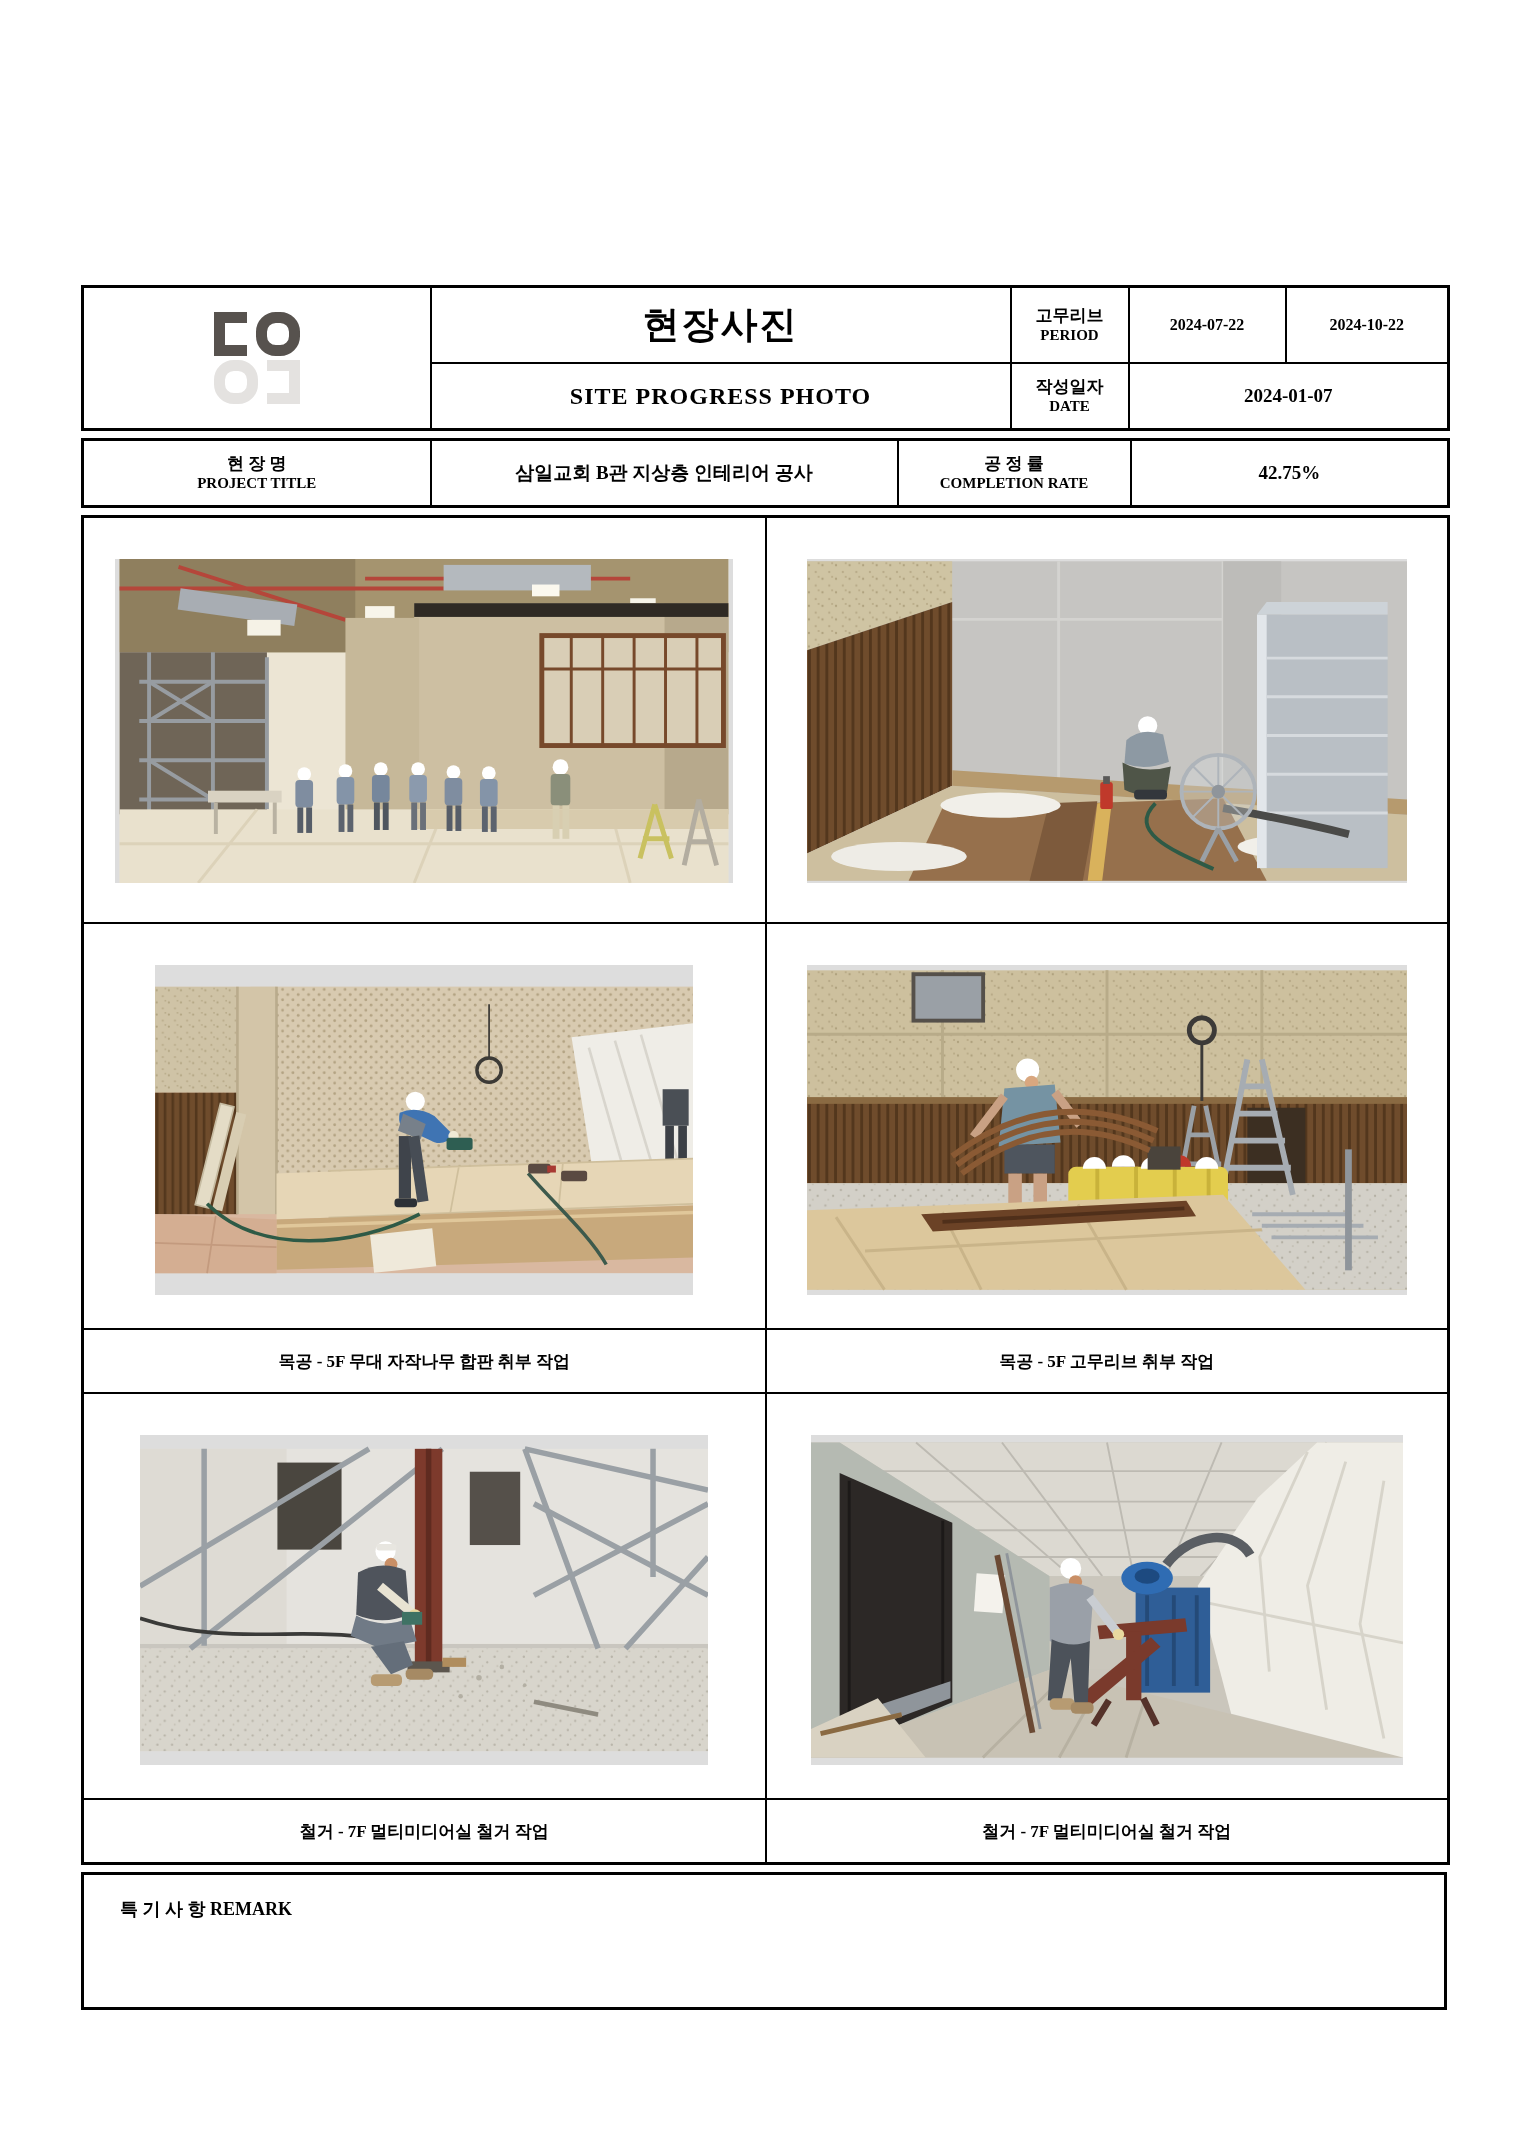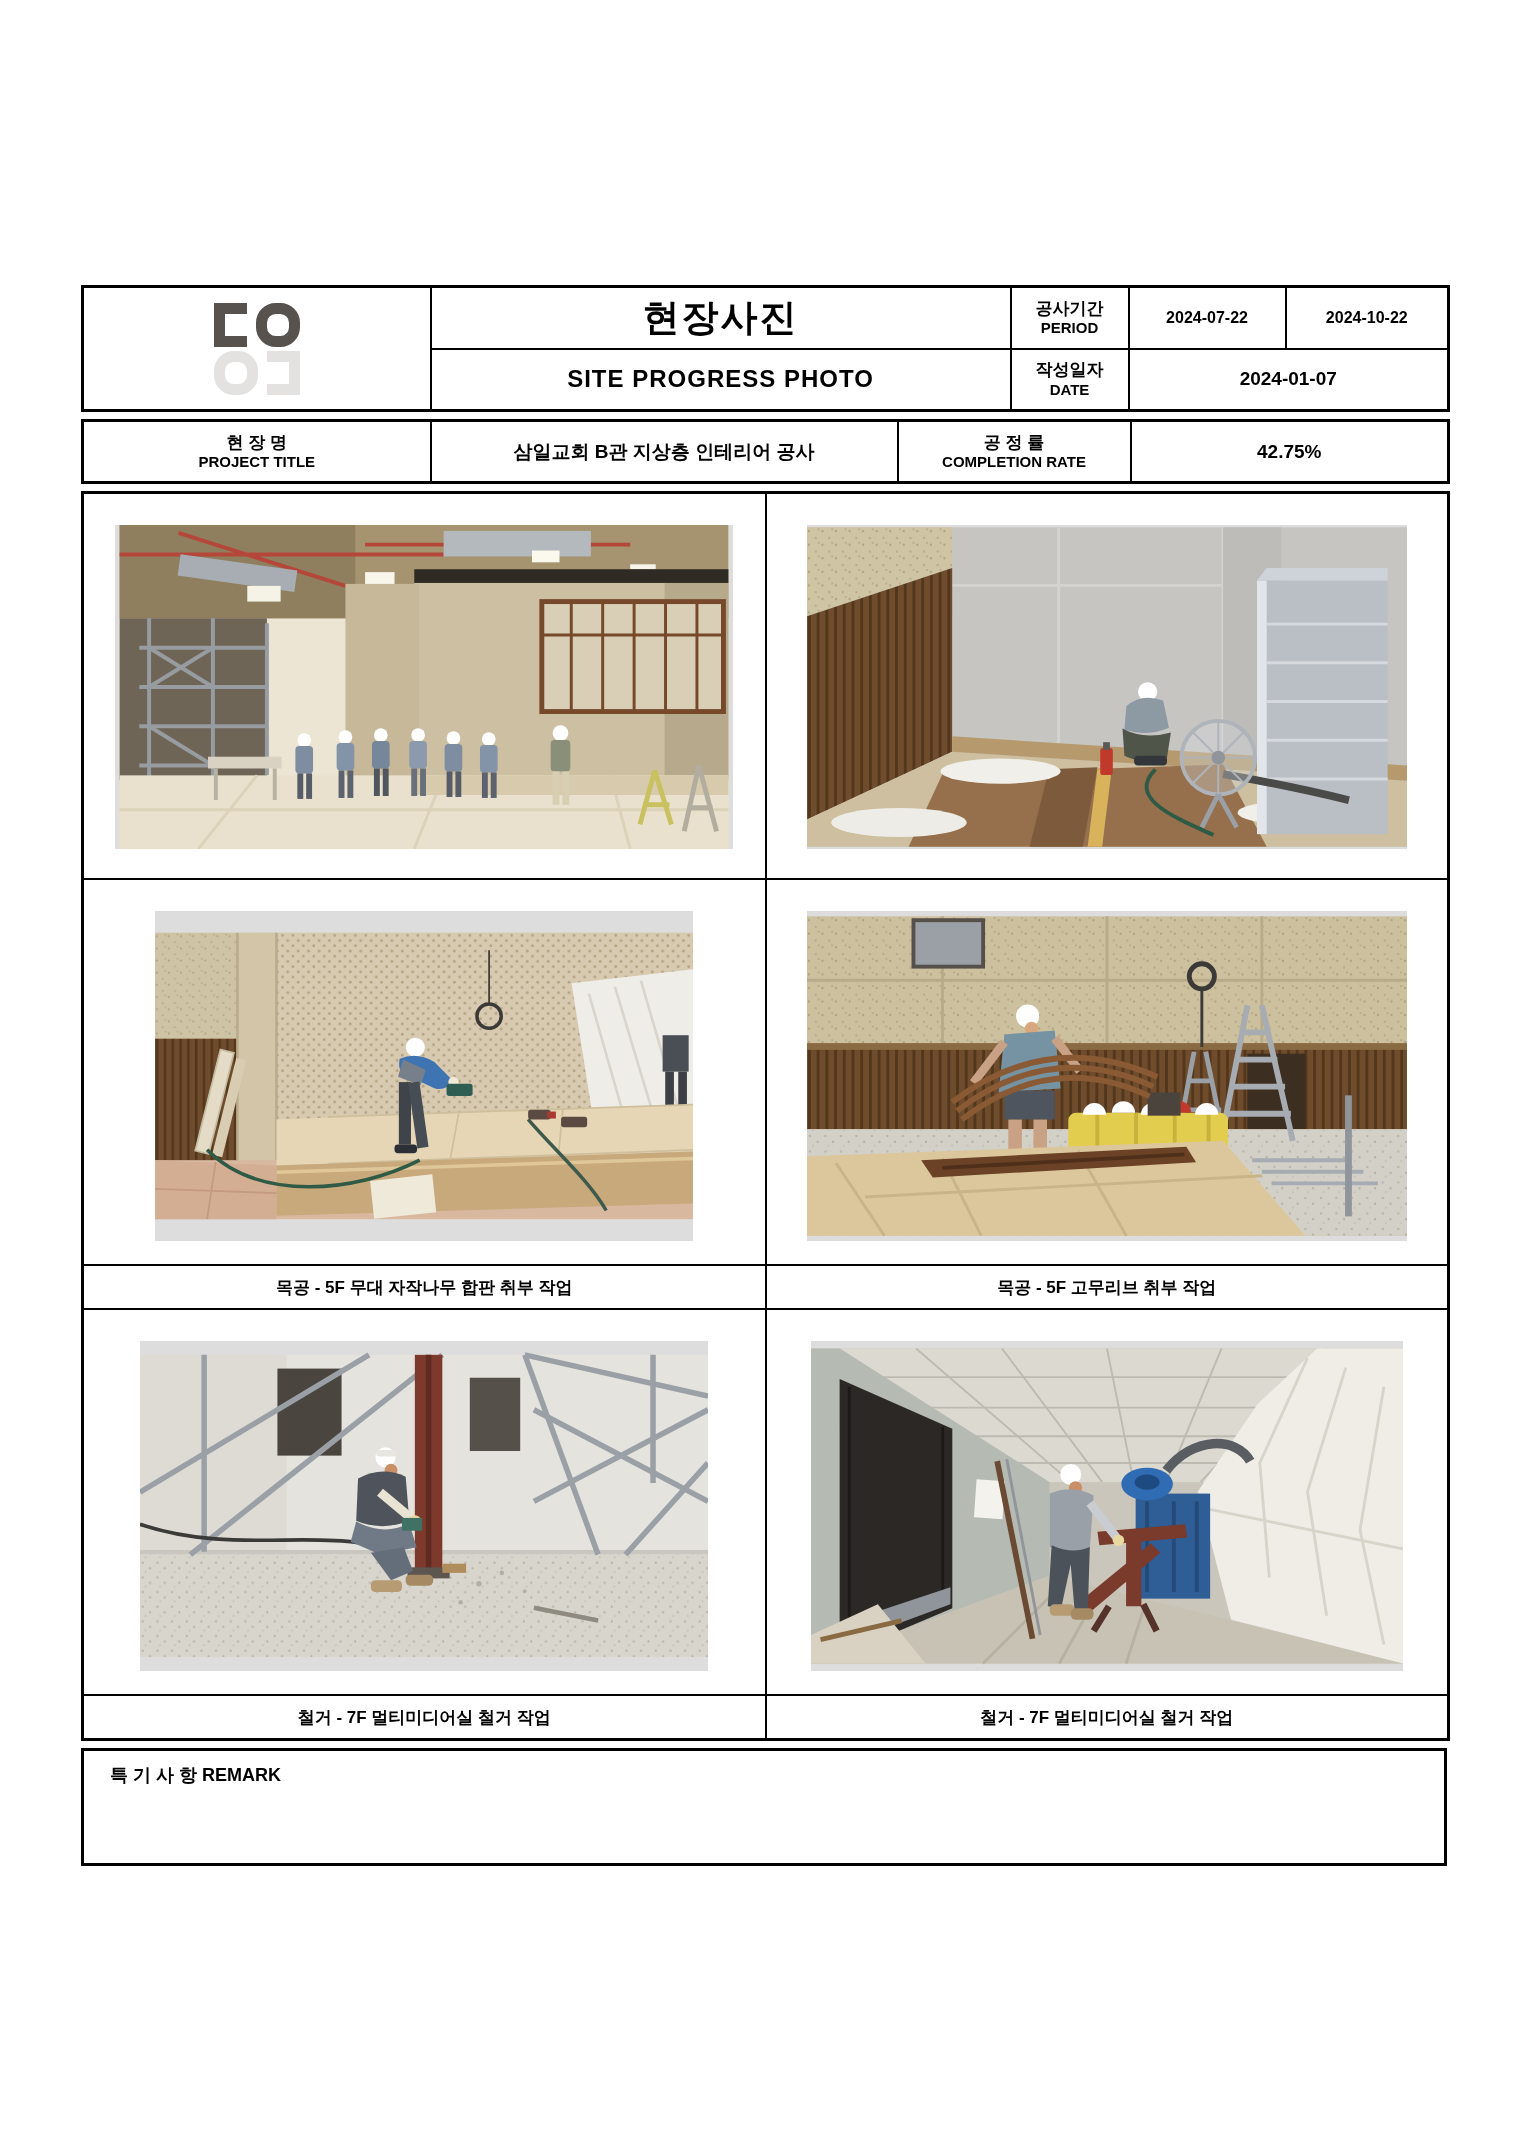--- a/index.html
+++ b/index.html
@@ -3,21 +3,21 @@
 <meta charset="utf-8">
 <style>
   html,body{margin:0;padding:0;}
   body{
     width:1528px;height:2156px;background:#ffffff;position:relative;overflow:hidden;
     font-family:"Liberation Sans","DejaVu Sans",sans-serif;color:#000;
   }
   .doc{position:absolute;left:81px;top:285px;width:1366px;}
   table{border-collapse:collapse;table-layout:fixed;width:1366px;}
   table.block{border:3px solid #000;margin-bottom:7px;}
-  td{border:2px solid #000;text-align:center;vertical-align:middle;padding:2px;overflow:hidden;}
+  td{border:2px solid #000;text-align:center;vertical-align:middle;padding:12px;overflow:hidden;font-family:Liberation Serif, serif;}
   
   .h-row{height:62px;}
   .logo{display:flex;flex-direction:column;align-items:center;gap:4px;}
   .lrow{display:flex;gap:9px;}
   .g-d{width:22px;height:22px;border:11px solid #57524e;border-right:none;}
   .g-o{width:22px;height:22px;border:11px solid #57524e;border-radius:45%;}
   .mirror{transform:rotate(180deg);}
   .mirror .g-d,.mirror .g-o{border-color:#e4e2e0;}
   .title-kr{font-size:37px;font-weight:bold;letter-spacing:2px;}
   .title-en{font-size:24px;font-weight:600;letter-spacing:1px;}
@@ -81,21 +81,21 @@
                 <span class="g-o"></span>
               </div>
           <div class="lrow mirror">
                 <span class="g-d"></span>
                 <span class="g-o"></span>
               </div>
         </div>
       </td>
       <td class="title-kr">현장사진</td>
       <td class="lbl">
-        <span class="kr">공사기간</span>
+        <span class="kr">고무리브</span>
         <span class="en">PERIOD</span>
       </td>
       <td class="val">2024-07-22</td>
       <td class="val">2024-10-22</td>
     </tr>
     <tr class="h-row">
       <td class="title-en">SITE PROGRESS PHOTO</td>
       <td class="lbl">
         <span class="kr">작성일자</span>
         <span class="en">DATE</span>

